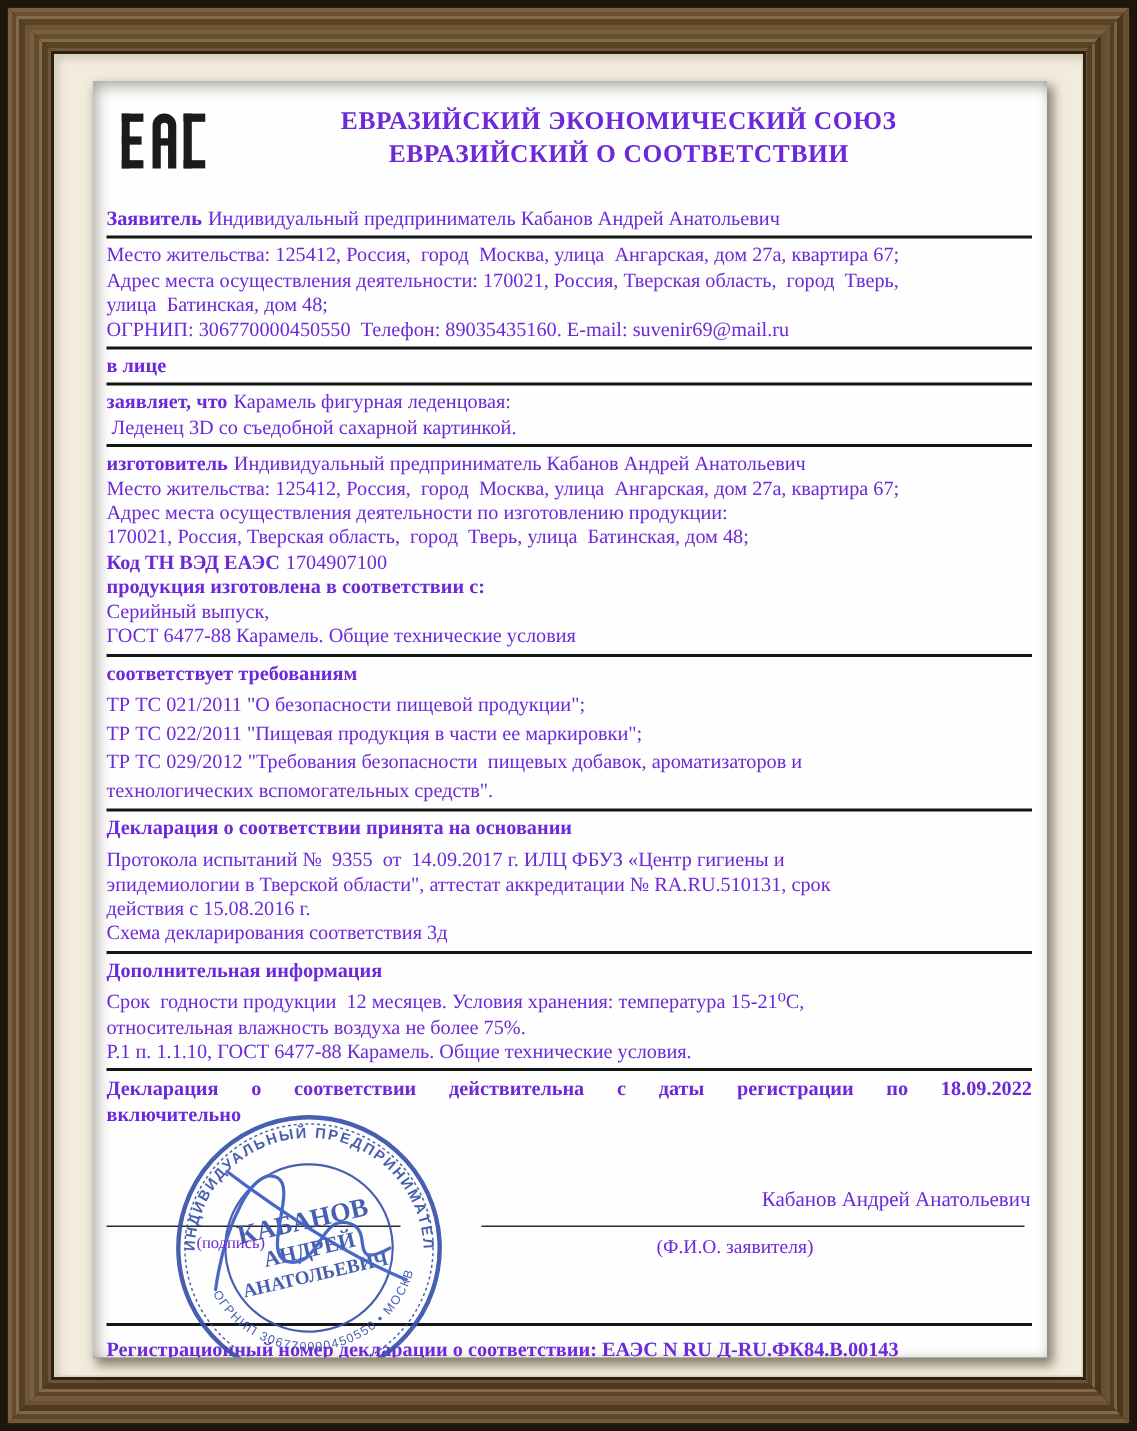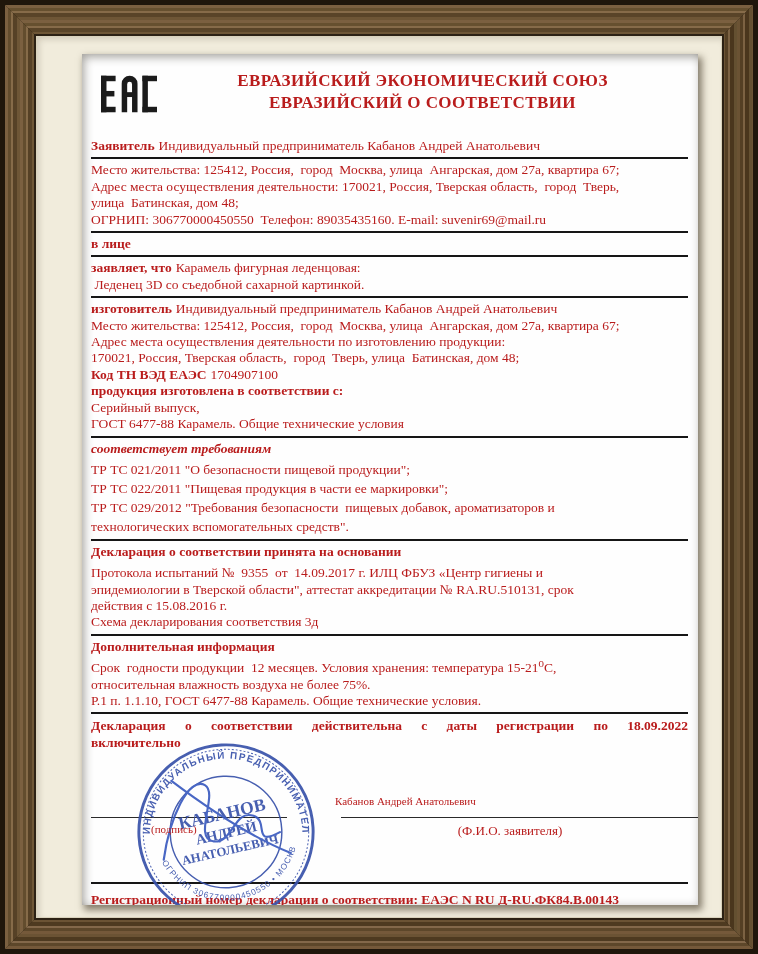--- a/index.html
+++ b/index.html
@@ -22,50 +22,50 @@
     background:repeating-linear-gradient(90deg,#7b6040 0 3px,#634d2e 3px 6px,#866b49 6px 8px,#564126 8px 12px,#6e5636 12px 15px);
     clip-path:polygon(0 0,100% 31px,100% calc(100% - 31px),0 100%);}
   .wood .right{top:0;bottom:0;right:0;width:31px;
     background:repeating-linear-gradient(90deg,#6b5334 0 3px,#543f24 3px 6px,#7c6243 6px 8px,#4a361d 8px 12px,#645031 12px 15px);
     clip-path:polygon(0 31px,100% 0,100% 100%,0 calc(100% - 31px));}
   .inner-edge{position:absolute;inset:34px;border:2px solid #2c2114;}
   .mat{position:absolute;inset:36px;background:#f1ecdc;
     box-shadow:inset 0 0 0 1px #d9d2bc, inset 3px 3px 6px rgba(60,45,20,.18);}
   
   .paper{position:absolute;left:62px;right:60px;top:54px;bottom:49px;
-    background:#fefefe;color:#b91c1c;
+    background:#fefefe;color:#6d28d9;
     box-shadow:3px 4px 7px 1px rgba(45,35,18,.55),
                inset 7px 8px 10px -5px rgba(40,35,25,.42),
                inset -4px -4px 8px -5px rgba(40,35,25,.28);
     padding:6px 10px 0 9px;box-sizing:border-box;overflow:hidden;
-    font-size:13.5px;line-height:16px;margin-left:20px;}
+    font-size:13.5px;line-height:16px;}
   
   .hdr{display:flex;align-items:flex-start;margin:4px 0 14px 0;}
   .eac-logo{width:56px;height:60px;margin-left:10px;flex:0 0 auto;}
   .titles{flex:1;text-align:center;padding-top:6px;}
   .title-line{font-weight:bold;font-size:17px;line-height:22px;letter-spacing:.4px;}
   
   .rule{height:2px;background:#161616;margin:3px 0;}
   .row{line-height:16.4px;}
   .row b{margin-right:4px;text-align:right;}
   .pre{white-space:pre;line-height:16.4px;}
   .bold{font-weight:bold;}
-  .gap-b{margin-bottom:3px;font-style:italic;}
+  .gap-b{margin-bottom:3px;}
   .gap-t{margin-top:5px;}
   .tr-item{line-height:16.6px;margin-bottom:2.5px;white-space:pre;}
   .just{font-weight:bold;text-align:justify;text-align-last:justify;line-height:17.5px;}
   
   .sig-area{position:relative;height:124px;margin-top:4px;}
   .stamp{position:absolute;left:42px;top:-16px;width:186px;height:186px;opacity:.93;
     transform:rotate(-3deg);z-index:2;}
   .sig-line{position:absolute;border-top:1.6px solid #2a2a2a;}
   .sig-line.l{left:0;top:62px;width:196px;}
   .sig-line.r{left:250px;top:62px;width:362px;}
   .sig-caption{position:absolute;left:60px;top:66px;z-index:3;font-size:11px;}
-  .fio{position:absolute;left:244px;top:38px;width:362px;text-align:left;font-size:11px;}
+  .fio{position:absolute;left:254px;top:38px;width:362px;text-align:right;font-size:14px;}
   .fio-caption{position:absolute;left:238px;top:68px;width:362px;text-align:center;font-size:13px;}
   .reg-row{font-weight:bold;line-height:17px;padding:4px 0 4px 0;white-space:pre;}
   .reg-row span{font-weight:bold;}
 </style>
 </head>
 <body>
 
 <div class="frame-outer">
   <div class="wood">
     <div class="bar top"></div>

